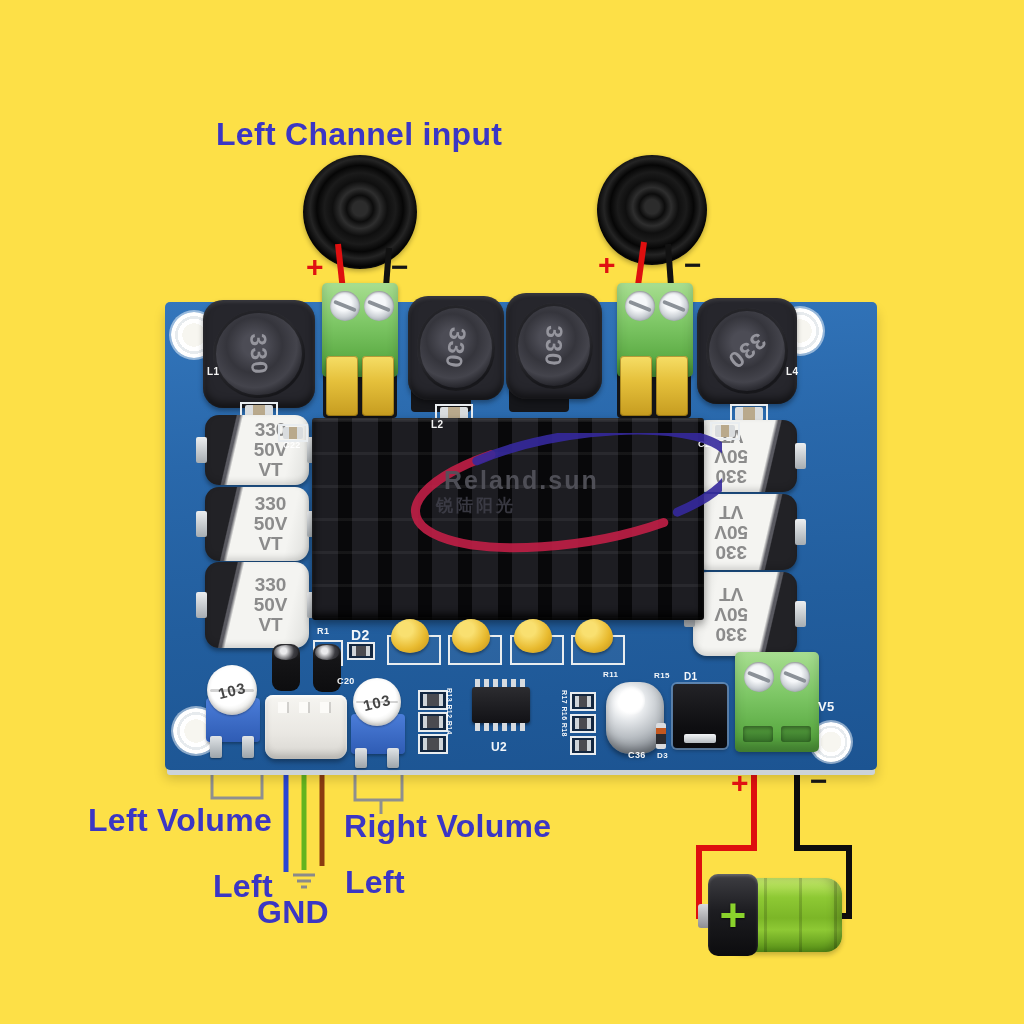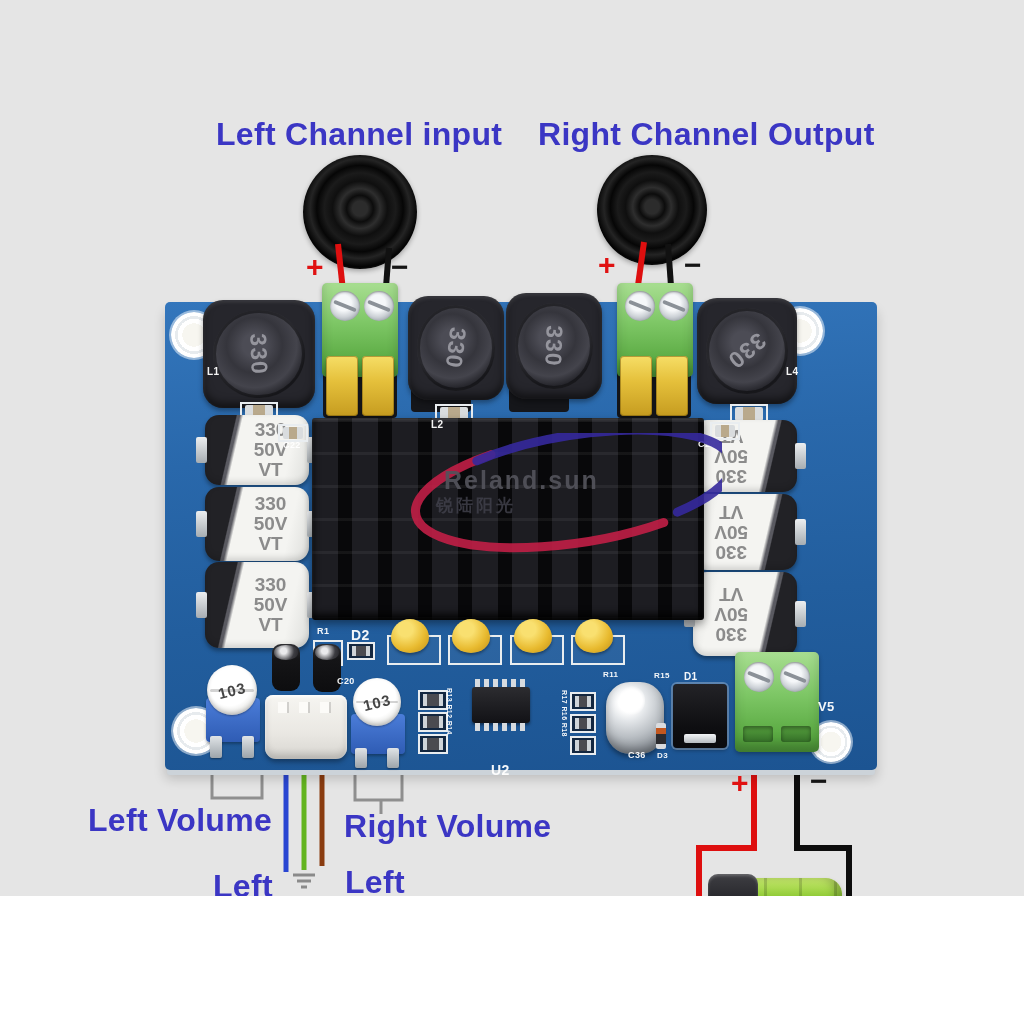--- a/index.html
+++ b/index.html
@@ -1,16 +1,16 @@
 <!DOCTYPE html>
 <html><head>
 <meta charset="utf-8">
 <style>
   html,body { margin:0; padding:0; background:#ffffff; font-family:"Liberation Sans",sans-serif; }
-  .canvas { position:relative; width:1024px; height:896px; background:#e5e5e5; overflow:hidden; }
+  .canvas { position:relative; width:1024px; height:1024px; background:#fde047; overflow:hidden; }
   .abs { position:absolute; }
 
   
   .annot { position:absolute; color:#3b36c4; font-weight:700; font-size:32px;
            letter-spacing:0.3px; white-space:nowrap; }
   .sign { position:absolute; font-weight:900; font-size:30px; line-height:1; }
   .sign.red { color:#e01212; } .sign.blk { color:#151515; }
 
   
   .speaker { position:absolute; border-radius:50%;
@@ -157,21 +157,20 @@
       repeating-linear-gradient(90deg, rgba(0,0,0,0) 0 32px, rgba(0,0,0,0.16) 32px 35px),
       linear-gradient(180deg,#c8eb6e 0%, #8ec934 26%, #7cb627 54%, #8ec934 70%, #568f16 100%);
     box-shadow: inset -7px 0 9px rgba(0,0,0,0.22), 0 3px 5px rgba(0,0,0,0.22); }
 </style>
 </head>
 <body>
 
 <div class="canvas">
 
   <div class="annot" style="left:216px; top:116px;">Left Channel input</div>
-  <div class="annot" style="left:538px; top:116px;">Right Channel Output</div>
 
   <div class="speaker" style="left:303px; top:155px; width:114px; height:114px;"></div>
   <div class="speaker" style="left:597px; top:155px; width:110px; height:110px;"></div>
 
   <svg class="abs" style="left:0; top:0;" width="1024" height="1024">
     <line x1="338" y1="244" x2="344" y2="300" stroke="#de0f0f" stroke-width="6"></line>
     <line x1="389" y1="248" x2="385" y2="300" stroke="#111111" stroke-width="6"></line>
     <line x1="644" y1="242" x2="636" y2="300" stroke="#de0f0f" stroke-width="6"></line>
     <line x1="668" y1="244" x2="672" y2="300" stroke="#111111" stroke-width="6"></line>
 
@@ -342,21 +341,21 @@
     </div>
 
     <div class="silk" style="left:42px; top:64px;">L1</div>
     <div class="silk" style="left:266px; top:117px;">L2</div>
     <div class="silk" style="left:621px; top:64px;">L4</div>
     <div class="silk" style="left:118px; top:138px; font-size:9px;">C22</div>
     <div class="silk" style="left:533px; top:137px; font-size:9px;">C23</div>
     <div class="silk" style="left:152px; top:324px; font-size:9px;">R1</div>
     <div class="silk" style="left:186px; top:325px; font-size:14px;">D2</div>
     <div class="silk" style="left:172px; top:374px; font-size:9px;">C20</div>
-    <div class="silk" style="left:326px; top:460px; font-size:14px;">U2</div>
+    <div class="silk" style="left:326px; top:438px; font-size:12px;">U2</div>
     <div class="silk" style="left:423px; top:448px; font-size:9px;margin-left:40px;">C36</div>
     <div class="silk" style="left:492px; top:449px; font-size:8px;">D3</div>
     <div class="silk" style="left:519px; top:369px;">D1</div>
     <div class="silk" style="left:653px; top:397px; font-size:13px;">V5</div>
     <div class="silk" style="left:438px; top:368px; font-size:8px;">R11</div>
     <div class="silk" style="left:489px; top:369px; font-size:8px;">R15</div>
     <div class="silk v" style="left:288px; top:386px;">R13 R12 R14</div>
     <div class="silk v" style="left:403px; top:388px;">R17 R16 R18</div>
   </div>
 

